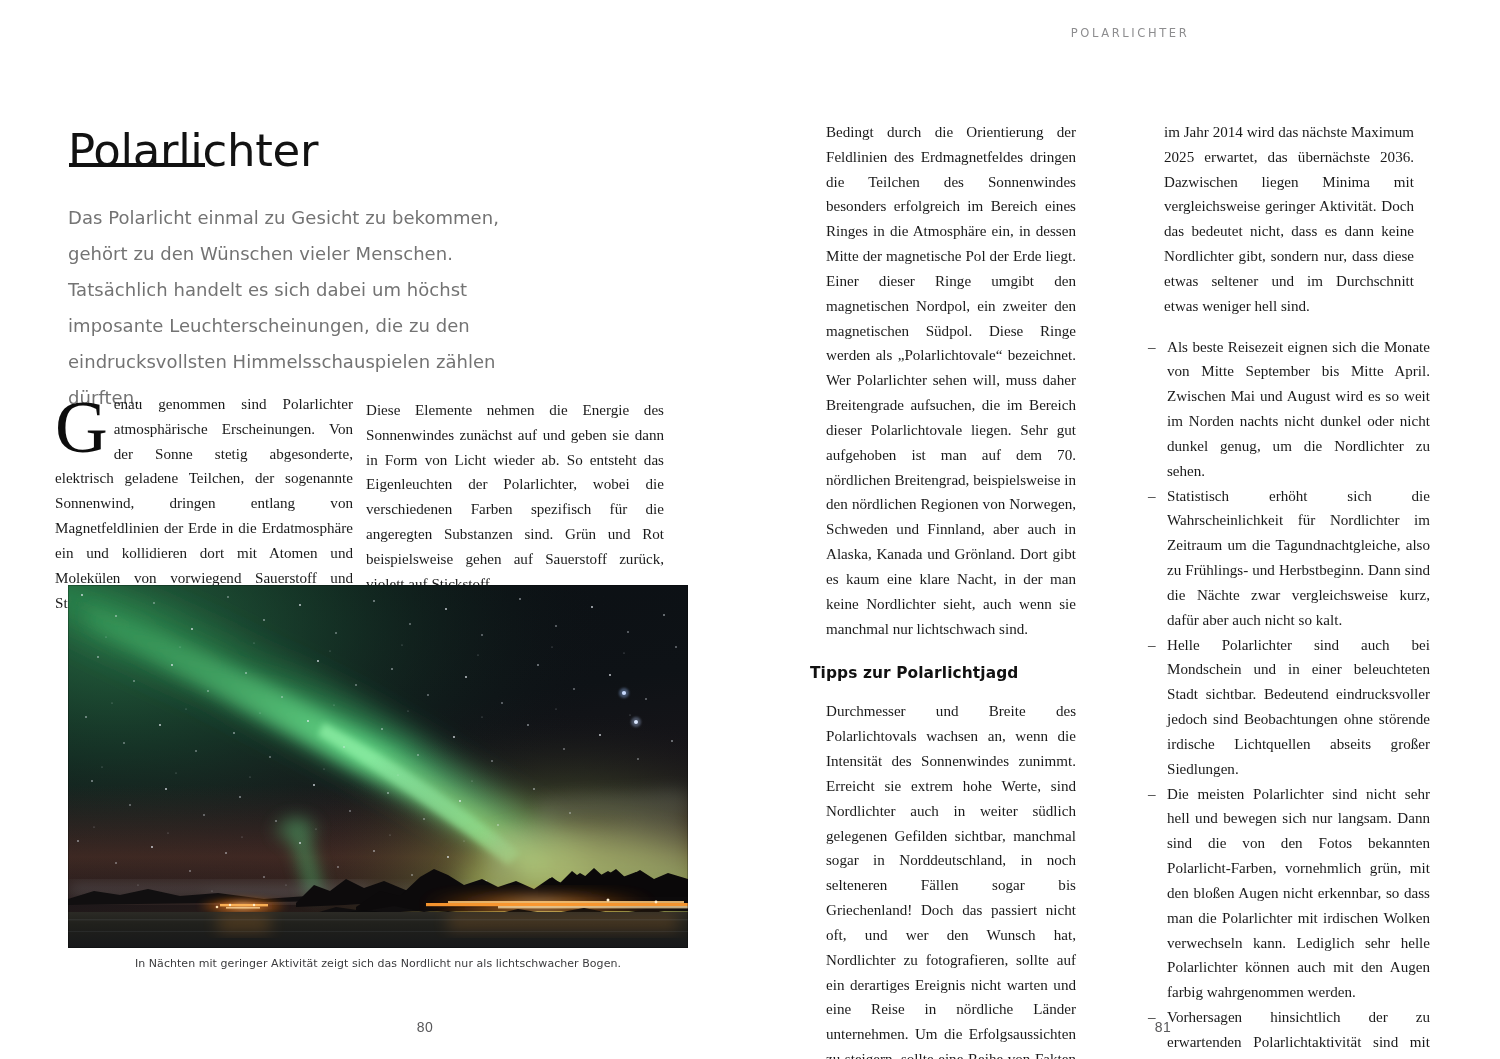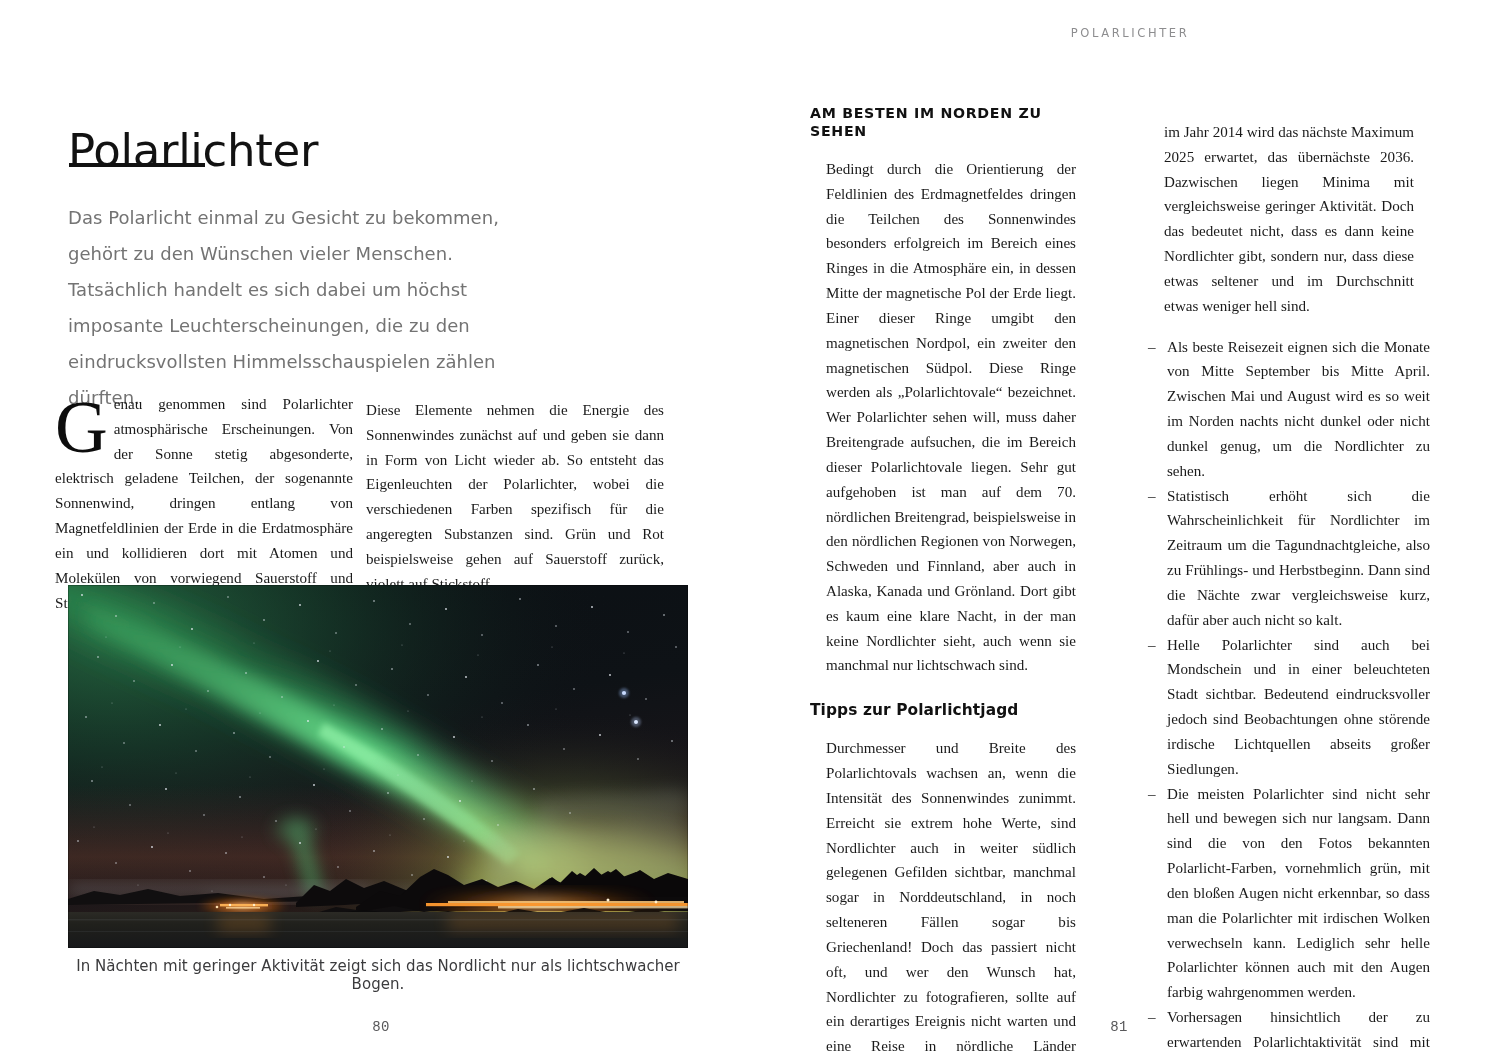--- a/index.html
+++ b/index.html
@@ -29,24 +29,25 @@
     font-size: 11.5px;
     letter-spacing: 2.6px;
     color: #8d8d8f;
     font-weight: 400;
   }
 
   
   .folio {
     position: absolute;
     bottom: 24px;
-    font-family: Liberation Mono, monospace;
+    font-family: Liberation Sans, sans-serif;
     font-size: 14px;
     color: #58585a;
     letter-spacing: 0.4px;
+    padding-left: 44px;
   }
   .folio.left  { left: 0;    width: 762px; text-align: center; }
   .folio.right { left: 738px; width: 762px; text-align: center; }
 
   
   .chapter-title {
     position: absolute;
     left: 68px;
     top: 97px;
     font-family: "DejaVu Sans", "Liberation Sans", sans-serif;
@@ -112,21 +113,21 @@
     background: #07090a;
   }
   .photo-frame svg { display: block; }
   .photo-caption {
     position: absolute;
     left: 68px;
     top: 957px;
     width: 620px;
     text-align: center;
     font-family: "DejaVu Sans", "Liberation Sans", sans-serif;
-    font-size: 15px;
+    font-size: 11px;
     color: #3b3b3d;
     letter-spacing: 0.05px;
   }
 
   
   .rcol {
     position: absolute;
     top: 104px;
     width: 282px;
     font-size: 15.1px;
@@ -488,21 +489,20 @@
         <rect x="0" y="346" width="620" height="1" fill="#8e98a2"></rect>
       </g>
 
       <rect x="0" y="0" width="620" height="363" fill="none" stroke="#000000" stroke-opacity="0.25" stroke-width="2"></rect>
     </svg>
   </div>
 
   <div class="photo-caption">In Nächten mit geringer Aktivität zeigt sich das Nordlicht nur als lichtschwacher Bogen.</div>
 
   <div class="rcol c3">
-    <div class="kicker">AM BESTEN IM NORDEN ZU SEHEN</div>
 
     <p class="body-p">Bedingt durch die Orientierung der Feldlinien des Erdmagnetfeldes dringen die Teilchen des Sonnenwindes besonders erfolgreich im Bereich eines Ringes in die Atmosphäre ein, in dessen Mitte der magnetische Pol der Erde liegt. Einer dieser Ringe umgibt den magnetischen Nordpol, ein zweiter den magnetischen Südpol. Diese Ringe werden als „Polarlichtovale“ bezeichnet. Wer Polarlichter sehen will, muss daher Breitengrade aufsuchen, die im Bereich dieser Polarlichtovale liegen. Sehr gut aufgehoben ist man auf dem 70. nördlichen Breitengrad, beispielsweise in den nördlichen Regionen von Norwegen, Schweden und Finnland, aber auch in Alaska, Kanada und Grönland. Dort gibt es kaum eine klare Nacht, in der man keine Nordlichter sieht, auch wenn sie manchmal nur lichtschwach sind.</p>
 
     <div class="subhead">Tipps zur Polarlichtjagd</div>
 
     <p class="body-p">Durchmesser und Breite des Polarlichtovals wachsen an, wenn die Intensität des Sonnenwindes zunimmt. Erreicht sie extrem hohe Werte, sind Nordlichter auch in weiter südlich gelegenen Gefilden sichtbar, manchmal sogar in Norddeutschland, in noch selteneren Fällen sogar bis Griechenland! Doch das passiert nicht oft, und wer den Wunsch hat, Nordlichter zu fotografieren, sollte auf ein derartiges Ereignis nicht warten und eine Reise in nördliche Länder unternehmen. Um die Erfolgsaussichten zu steigern, sollte eine Reihe von Fakten berücksichtigt werden:</p>
 
     <ul class="dashlist">
       <li>
         <span class="dash">–</span>

